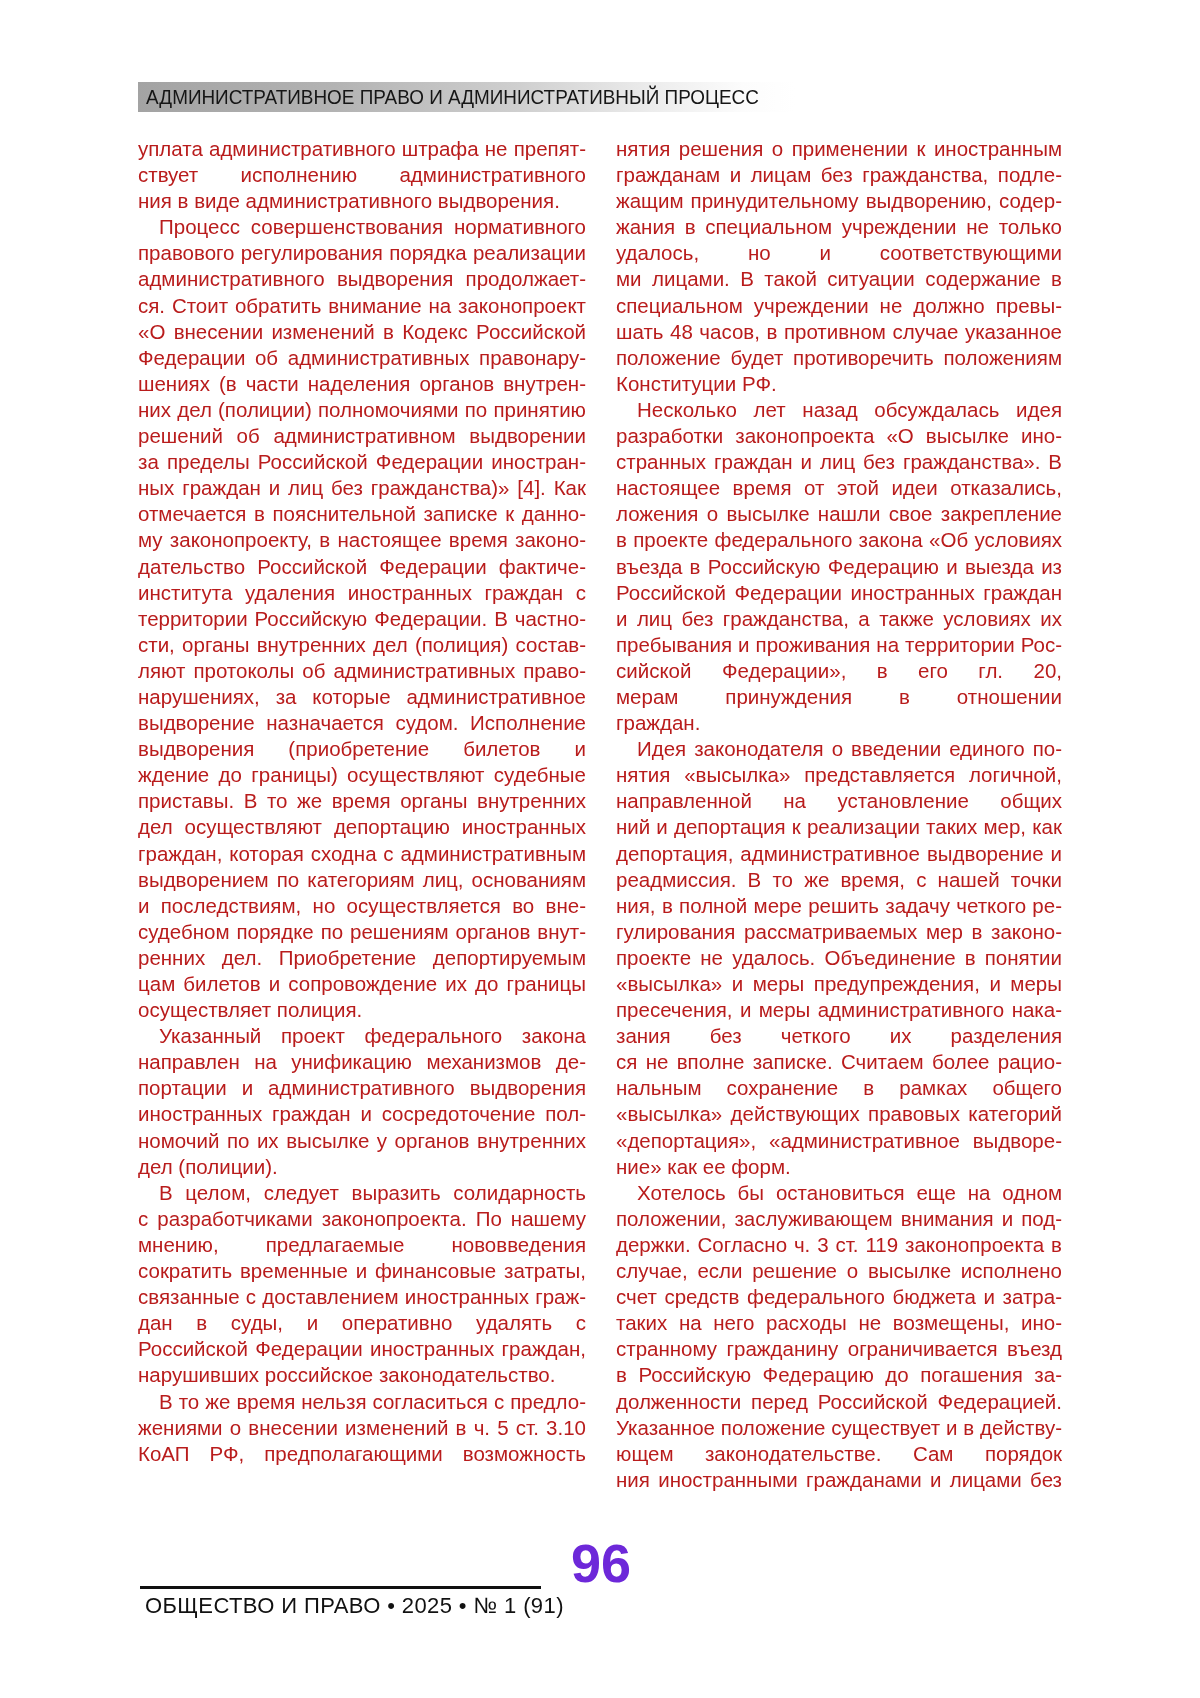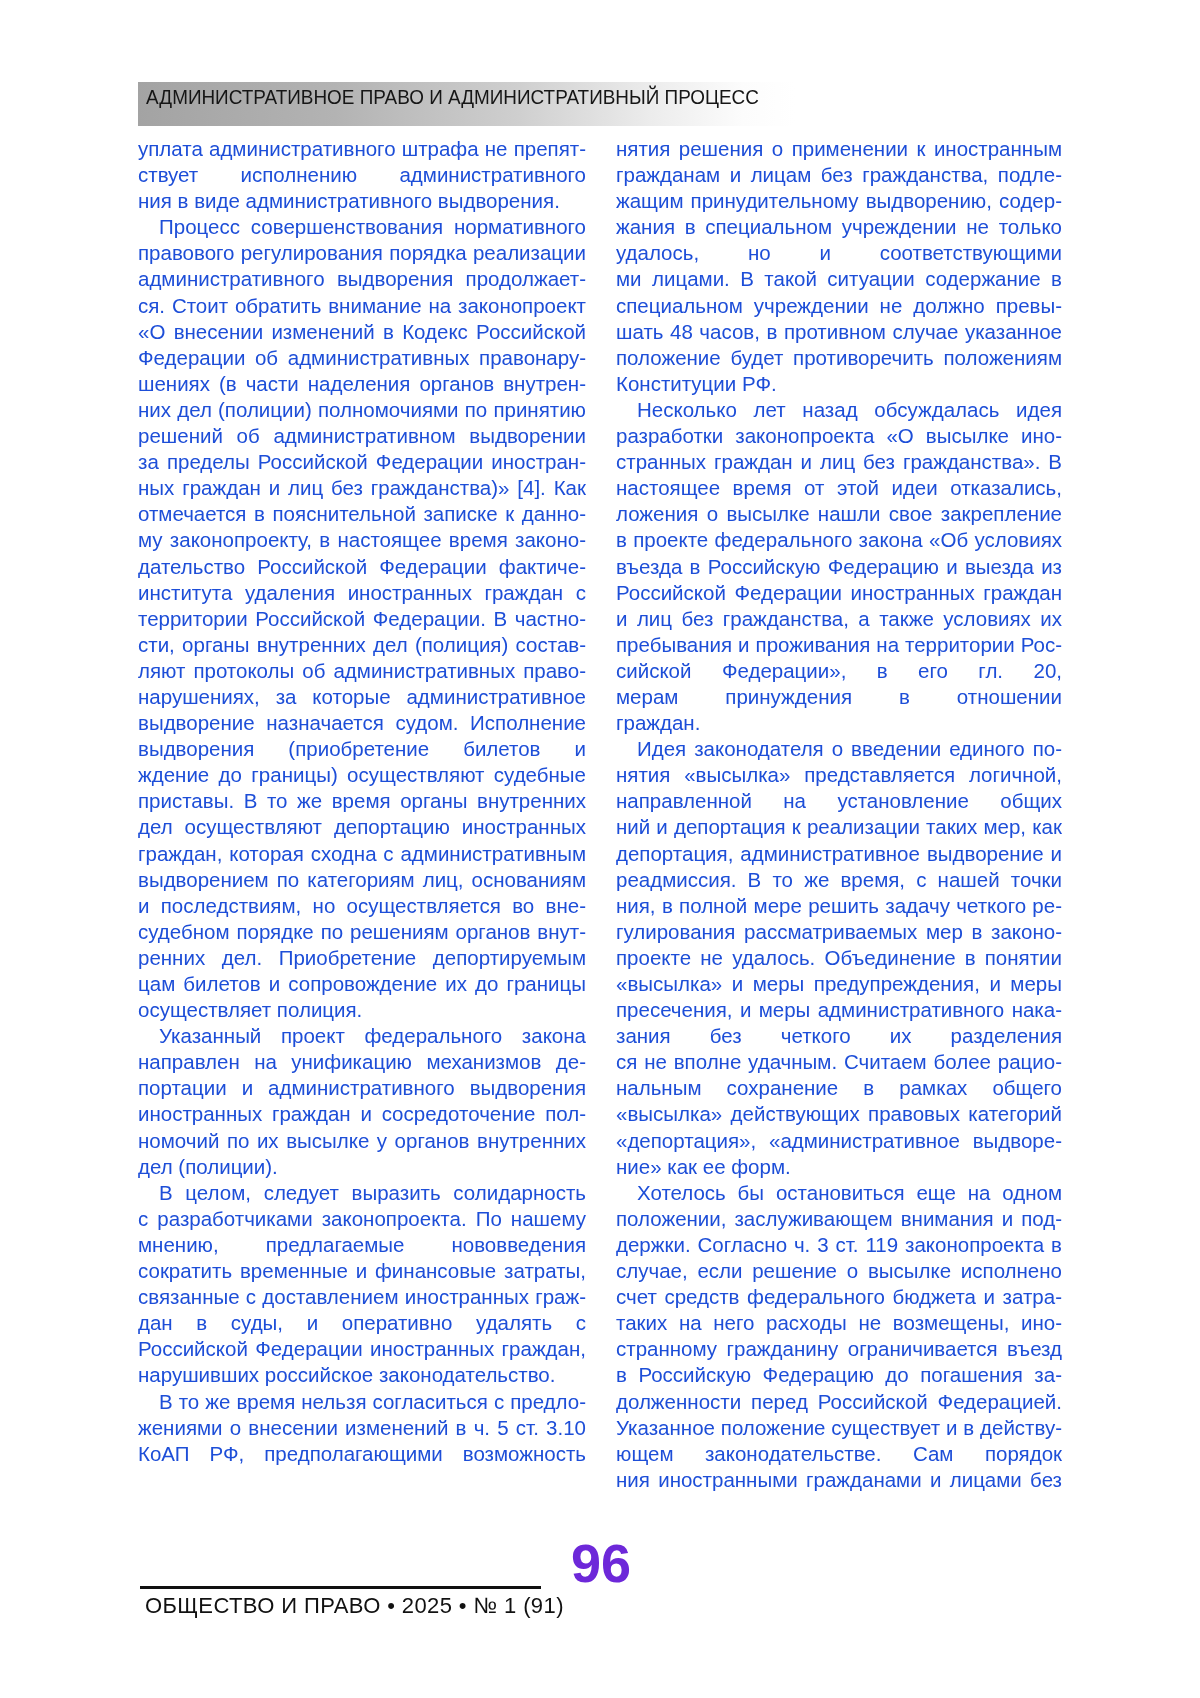--- a/index.html
+++ b/index.html
@@ -7,39 +7,39 @@
     position:relative;
     width:1200px; height:1698px;
     background:#ffffff;
     font-family:"Liberation Sans", sans-serif;
     color:#1c1c1c;
     overflow:hidden;
   }
   
   .header-bar {
     position:absolute; left:138px; top:82px;
-    width:657px; height:44px;
+    width:657px; height:30px;
     background:linear-gradient(to right,#a3a3a3 0%,#b3b3b3 30%,#cfcfcf 58%,#ececec 78%,#fcfcfc 92%,#ffffff 100%);
   }
   .header-text {
     display:inline-block;
     padding-left:9px;
     line-height:30px;
     font-size:21px;
     color:#161616;
     white-space:nowrap;
     transform:scaleX(0.9);
     transform-origin:left center;
   }
   
   .col {
     position:absolute; top:136px;
     font-size:20.5px;
     line-height:26.1px;
-    color:#1d4ed8;
+    color:#b91c1c;
   }
   .col-left  { left:138px; width:448px; }
   .col-right { left:616px; width:446px; }
   .line {
     height:26.1px;
     overflow:hidden;
     text-align:justify;
     text-align-last:justify;
   }
   .line.end { text-align-last:left; }
@@ -87,21 +87,21 @@
       <div class="line">Федерации об административных правонару-</div>
       <div class="line">шениях (в части наделения органов внутрен-</div>
       <div class="line">них дел (полиции) полномочиями по принятию</div>
       <div class="line">решений об административном выдворении</div>
       <div class="line">за пределы Российской Федерации иностран-</div>
       <div class="line">ных граждан и лиц без гражданства)» [4]. Как</div>
       <div class="line">отмечается в пояснительной записке к данно-</div>
       <div class="line">му законопроекту, в настоящее время законо-</div>
       <div class="line">дательство Российской Федерации фактиче-</div>
       <div class="line">института удаления иностранных граждан с</div>
-      <div class="line">территории Российской Федерации. В частно-</div>
+      <div class="line">территории Российскую Федерации. В частно-</div>
       <div class="line">сти, органы внутренних дел (полиция) состав-</div>
       <div class="line">ляют протоколы об административных право-</div>
       <div class="line">нарушениях, за которые административное</div>
       <div class="line">выдворение назначается судом. Исполнение</div>
       <div class="line">выдворения (приобретение билетов и сопрово-</div>
       <div class="line">ждение до границы) осуществляют судебные</div>
       <div class="line">приставы. В то же время органы внутренних</div>
       <div class="line">дел осуществляют депортацию иностранных</div>
       <div class="line">граждан, которая сходна с административным</div>
       <div class="line">выдворением по категориям лиц, основаниям</div>
@@ -158,21 +158,21 @@
       <div class="line">направленной на установление общих положе-</div>
       <div class="line">ний и депортация к реализации таких мер, как</div>
       <div class="line">депортация, административное выдворение и</div>
       <div class="line">реадмиссия. В то же время, с нашей точки зре-</div>
       <div class="line">ния, в полной мере решить задачу четкого ре-</div>
       <div class="line">гулирования рассматриваемых мер в законо-</div>
       <div class="line">проекте не удалось. Объединение в понятии</div>
       <div class="line">«высылка» и меры предупреждения, и меры</div>
       <div class="line">пресечения, и меры административного нака-</div>
       <div class="line">зания без четкого их разделения представляет-</div>
-      <div class="line">ся не вполне удачным. Считаем более рацио-</div>
+      <div class="line">ся не вполне записке. Считаем более рацио-</div>
       <div class="line">нальным сохранение в рамках общего понятия</div>
       <div class="line">«высылка» действующих правовых категорий</div>
       <div class="line">«депортация», «административное выдворе-</div>
       <div class="line end">ние» как ее форм.</div>
       <div class="line ind">Хотелось бы остановиться еще на одном</div>
       <div class="line">положении, заслуживающем внимания и под-</div>
       <div class="line">держки. Согласно ч. 3 ст. 119 законопроекта в</div>
       <div class="line">случае, если решение о высылке исполнено за</div>
       <div class="line">счет средств федерального бюджета и затра-</div>
       <div class="line">таких на него расходы не возмещены, ино-</div>

